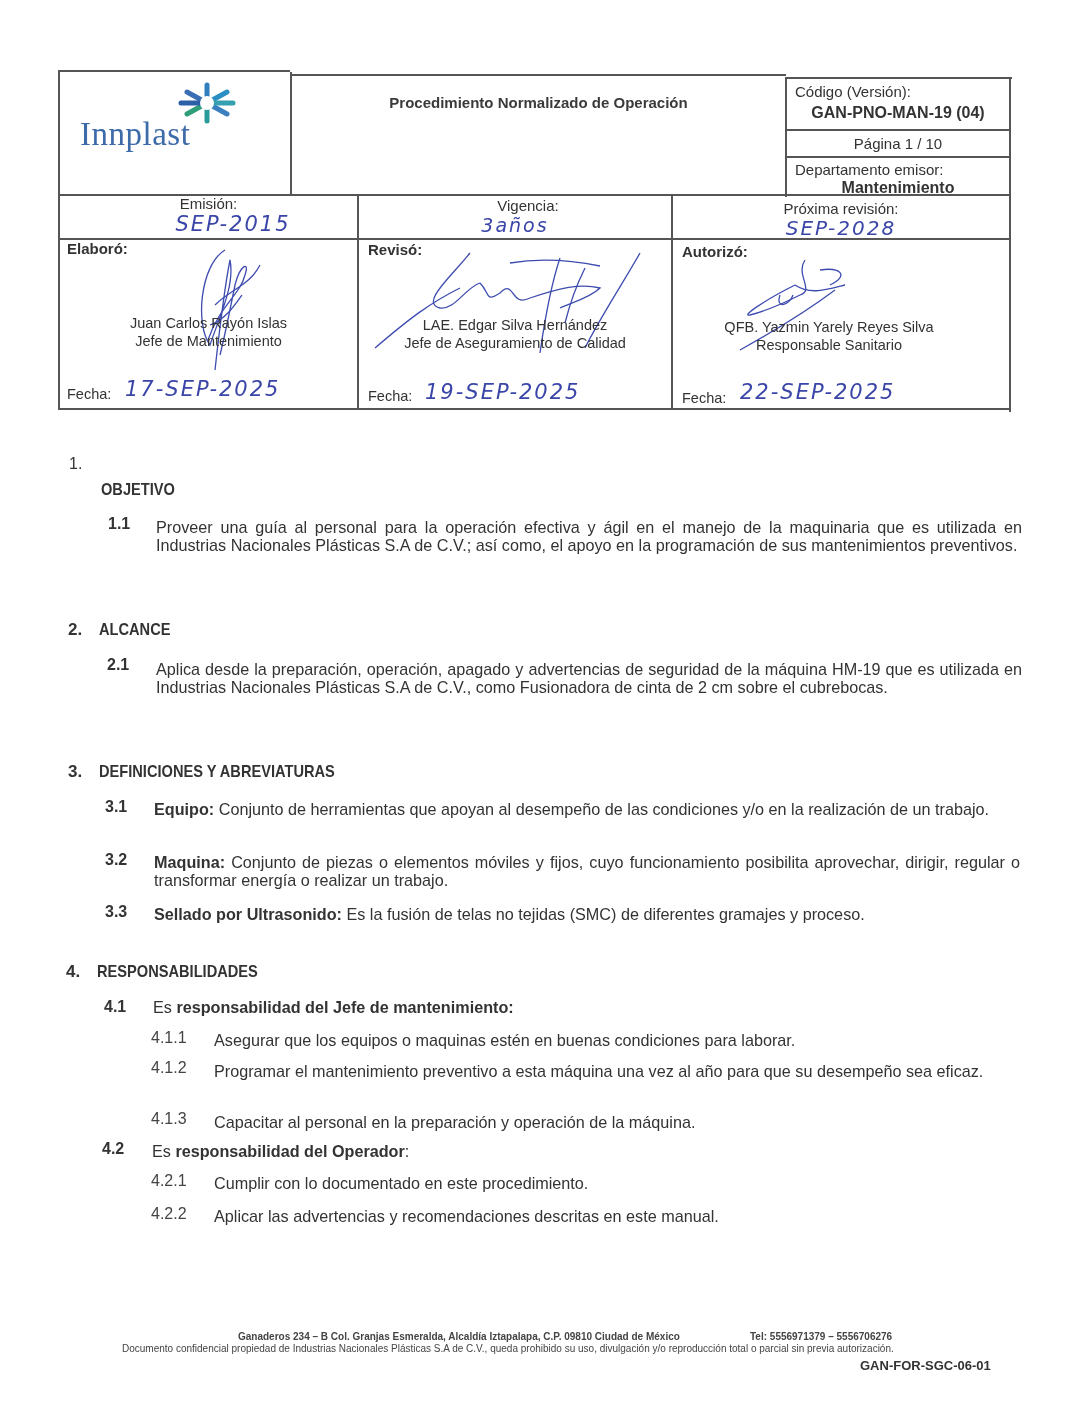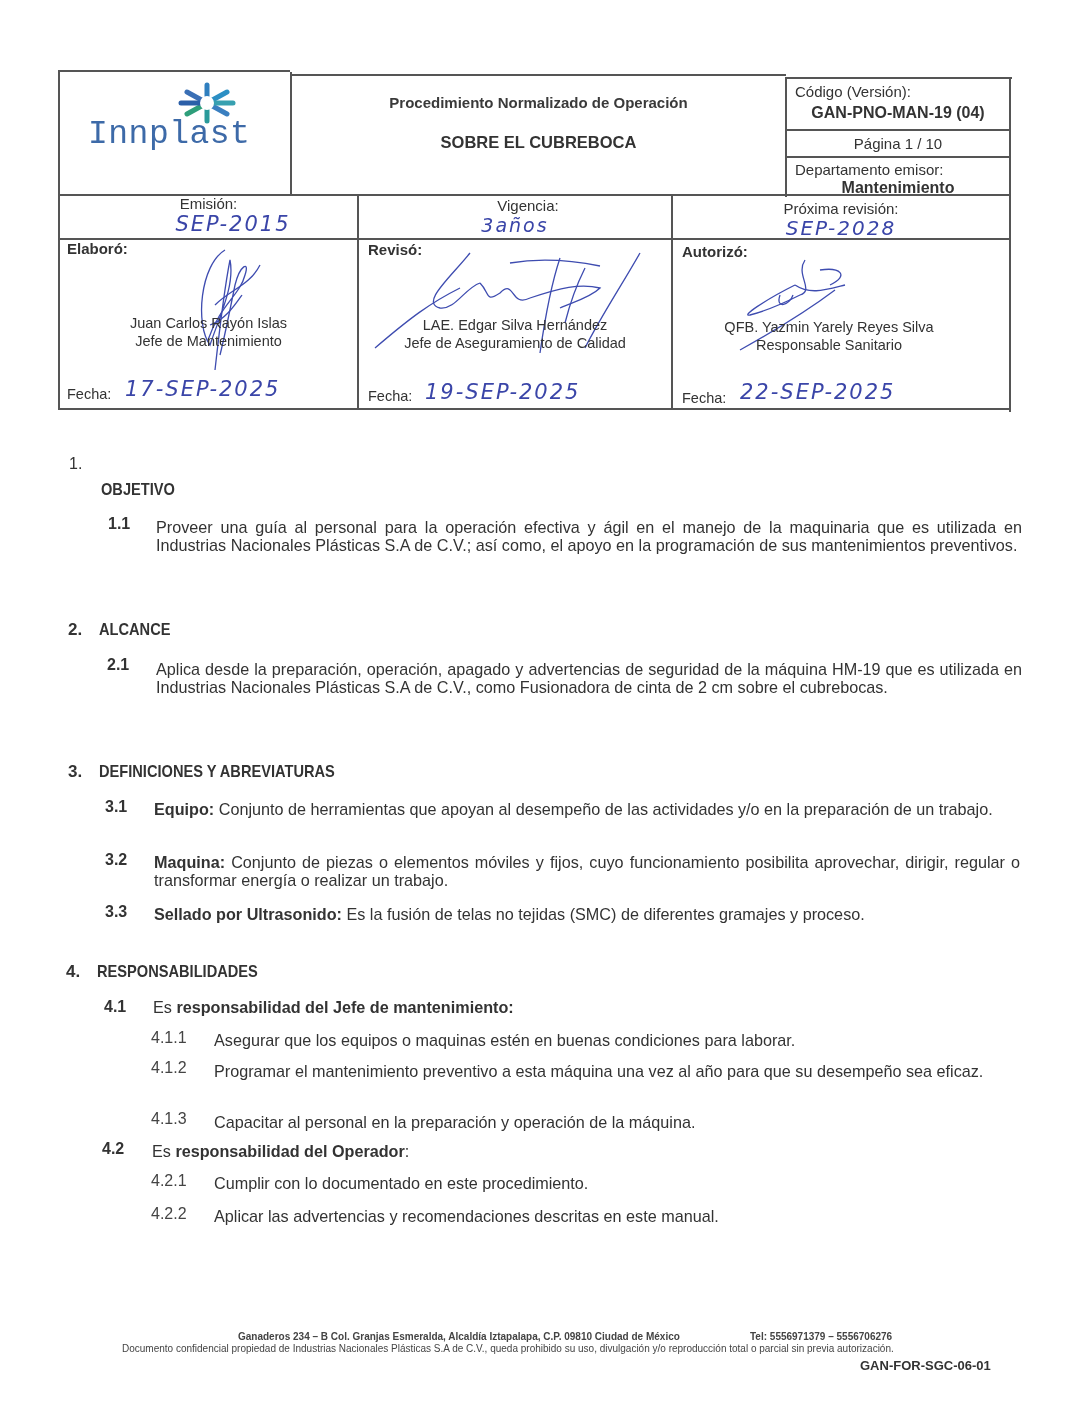--- a/index.html
+++ b/index.html
@@ -4,21 +4,21 @@
 <style>
   * { box-sizing: border-box; margin: 0; padding: 0; }
   html, body { width: 1088px; height: 1408px; background: #ffffff; overflow: hidden; }
   body { position: relative; font-family: "Liberation Sans", sans-serif; color: #2b2b2b; }
 
   .abs { position: absolute; }
   .line { position: absolute; background: #555; }
 
   
   .hdr-text { position: absolute; text-align: center; color: #333; }
-  .logo-word { font-family: Liberation Mono, monospace; font-size: 33px; color: #3d6aa8; letter-spacing: 0.5px; margin-left: 8px; }
+  .logo-word { font-family: Liberation Serif, serif; font-size: 33px; color: #3d6aa8; letter-spacing: 0.5px; }
   .pno { font-size: 15px; font-weight: bold; color: #3a3a3a; }
   .title { font-size: 16.5px; font-weight: bold; color: #333; line-height: 23px; }
   .rt-label { font-size: 15px; color: #333; text-align: left; }
   .rt-value { font-size: 16px; font-weight: bold; color: #333; }
   .cell-label { font-size: 15px; color: #333; }
   .cell-label-b { font-size: 15px; font-weight: bold; color: #333; }
   .hand { font-family: "DejaVu Sans", sans-serif; color: #3a45a8; font-size: 21px; letter-spacing: 2px; font-style: italic; }
   .sig-name { font-size: 14.5px; color: #333; text-align: center; line-height: 18px; }
   .fecha-lbl { font-size: 14.5px; color: #333; }
 
@@ -71,21 +71,20 @@
         <line x1="32" y1="21" x2="6" y2="21" stroke="#2b5fa8"></line>
         <line x1="32" y1="21" x2="58" y2="21" stroke="#37a0b0"></line>
       </g>
       <circle cx="32" cy="21" r="7" fill="#ffffff"></circle>
     </svg>
   </div>
   <div class="abs logo-word" style="left:80px; top:116px; width:170px;">Innplast</div>
 
   <div class="hdr-text pno" style="left:292px; top:94px; width:493px;">Procedimiento Normalizado de Operación</div>
   <div class="hdr-text title" style="left:292px; top:131px; width:493px;">
-    <div>SOBRE EL CUBREBOCA</div>
   </div>
 
   <div class="abs rt-label" style="left:795px; top:83px;">Código (Versión):</div>
   <div class="hdr-text rt-value" style="left:787px; top:104px; width:222px;">GAN-PNO-MAN-19 (04)</div>
   <div class="hdr-text" style="left:787px; top:135px; width:222px; font-size:15px;">Página 1 / 10</div>
   <div class="abs rt-label" style="left:795px; top:161px;">Departamento emisor:</div>
   <div class="hdr-text rt-value" style="left:787px; top:179px; width:222px;">Mantenimiento</div>
 
   <div class="hdr-text cell-label" style="left:60px; top:196px; width:297px; line-height:16px;">Emisión:</div>
   <div class="hdr-text hand" style="left:60px; top:212px; width:346px;">SEP-2015</div>
@@ -155,21 +154,21 @@
 
 <div class="abs sec-num" style="left:68px; top:620px;">2.</div>
 <div class="abs sec-title" style="left:99px; top:620px;">ALCANCE</div>
 <div class="abs num2" style="left:107px; top:656px;">2.1</div>
 <div class="abs para" style="left:156px; top:660px; width:866px;">Aplica desde la preparación, operación, apagado y advertencias de seguridad de la máquina HM-19 que es utilizada en Industrias Nacionales Plásticas S.A de C.V., como Fusionadora de cinta de 2 cm sobre el cubrebocas.</div>
 
 <div class="abs sec-num" style="left:68px; top:762px;">3.</div>
 <div class="abs sec-title" style="left:99px; top:762px;">DEFINICIONES Y ABREVIATURAS</div>
 
 <div class="abs num2" style="left:105px; top:798px;">3.1</div>
-<div class="abs para" style="left:154px; top:800px; width:866px;"><b>Equipo:</b><span> Conjunto de herramientas que apoyan al desempeño de las actividades y/o en la preparación de un trabajo.</span></div>
+<div class="abs para" style="left:154px; top:800px; width:866px;"><b>Equipo:</b><span> Conjunto de herramientas que apoyan al desempeño de las condiciones y/o en la realización de un trabajo.</span></div>
 
 <div class="abs num2" style="left:105px; top:851px;">3.2</div>
 <div class="abs para" style="left:154px; top:853px; width:866px;"><b>Maquina:</b><span> Conjunto de piezas o elementos móviles y fijos, cuyo funcionamiento posibilita aprovechar, dirigir, regular o transformar energía o realizar un trabajo.</span></div>
 
 <div class="abs num2" style="left:105px; top:903px;">3.3</div>
 <div class="abs para" style="left:154px; top:905px; width:866px;"><b>Sellado por Ultrasonido:</b><span> Es la fusión de telas no tejidas (SMC) de diferentes gramajes y proceso.</span></div>
 
 <div class="abs sec-num" style="left:66px; top:962px;">4.</div>
 <div class="abs sec-title" style="left:97px; top:962px;">RESPONSABILIDADES</div>
 

